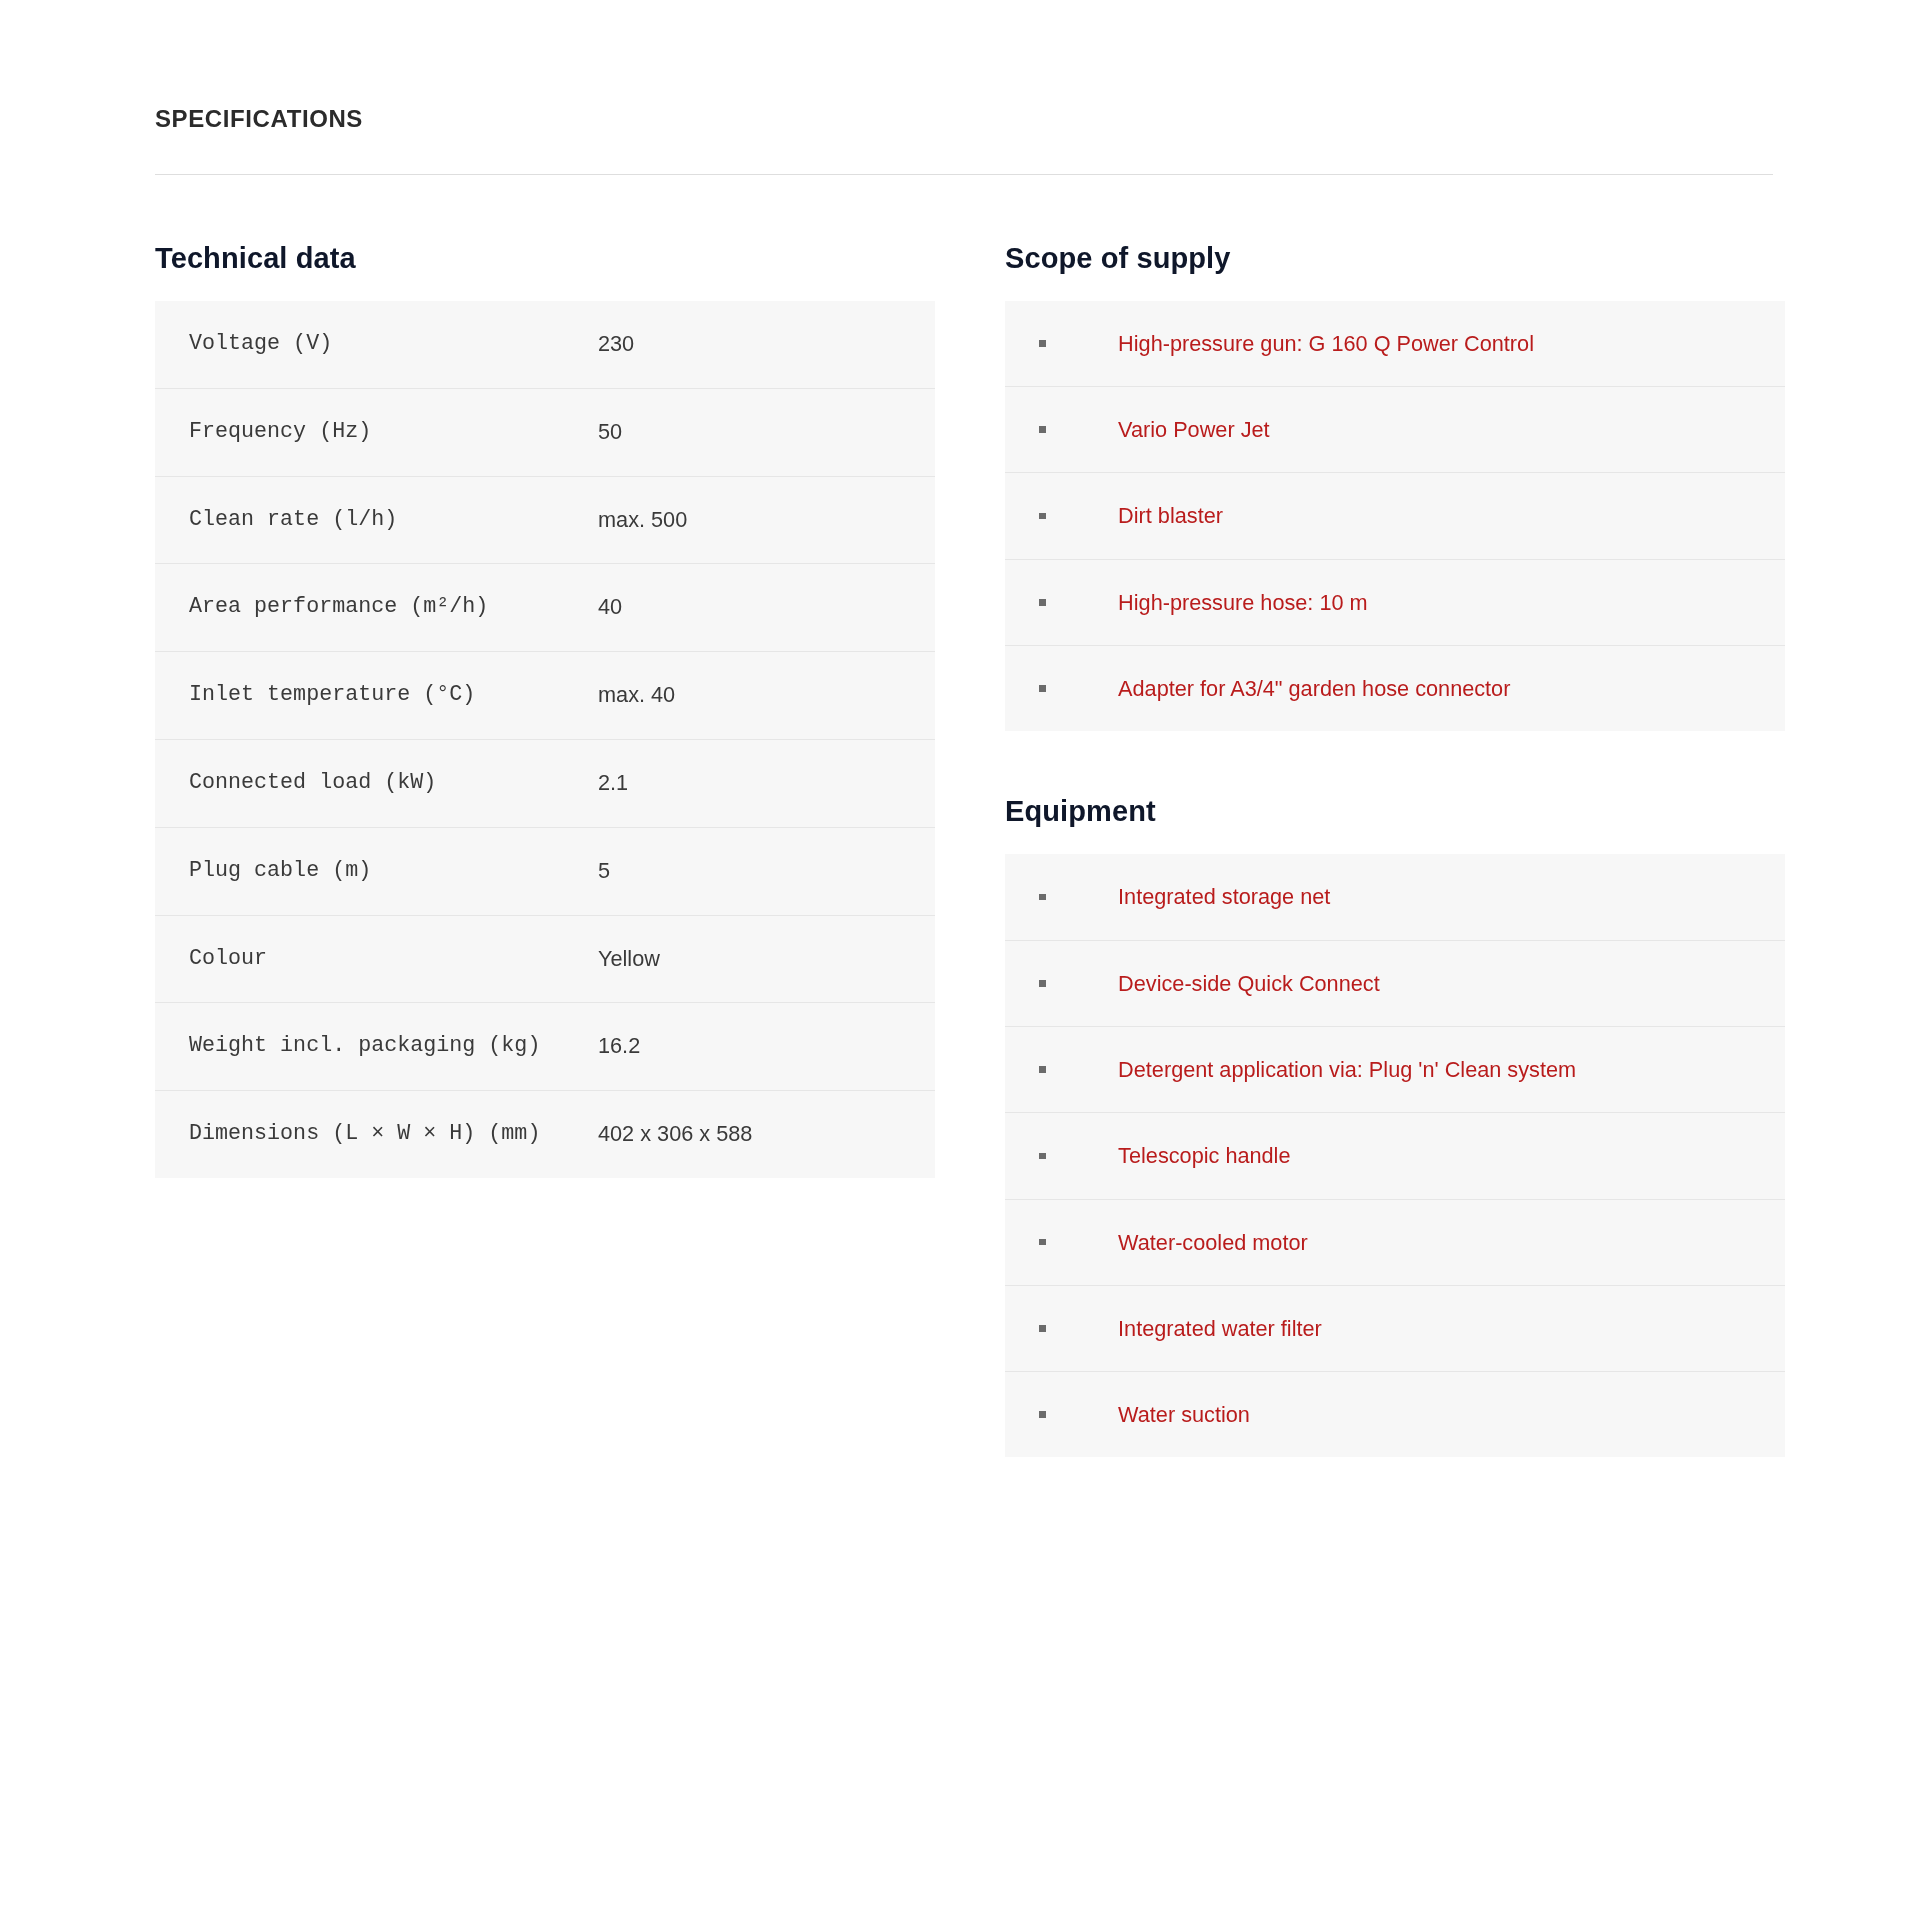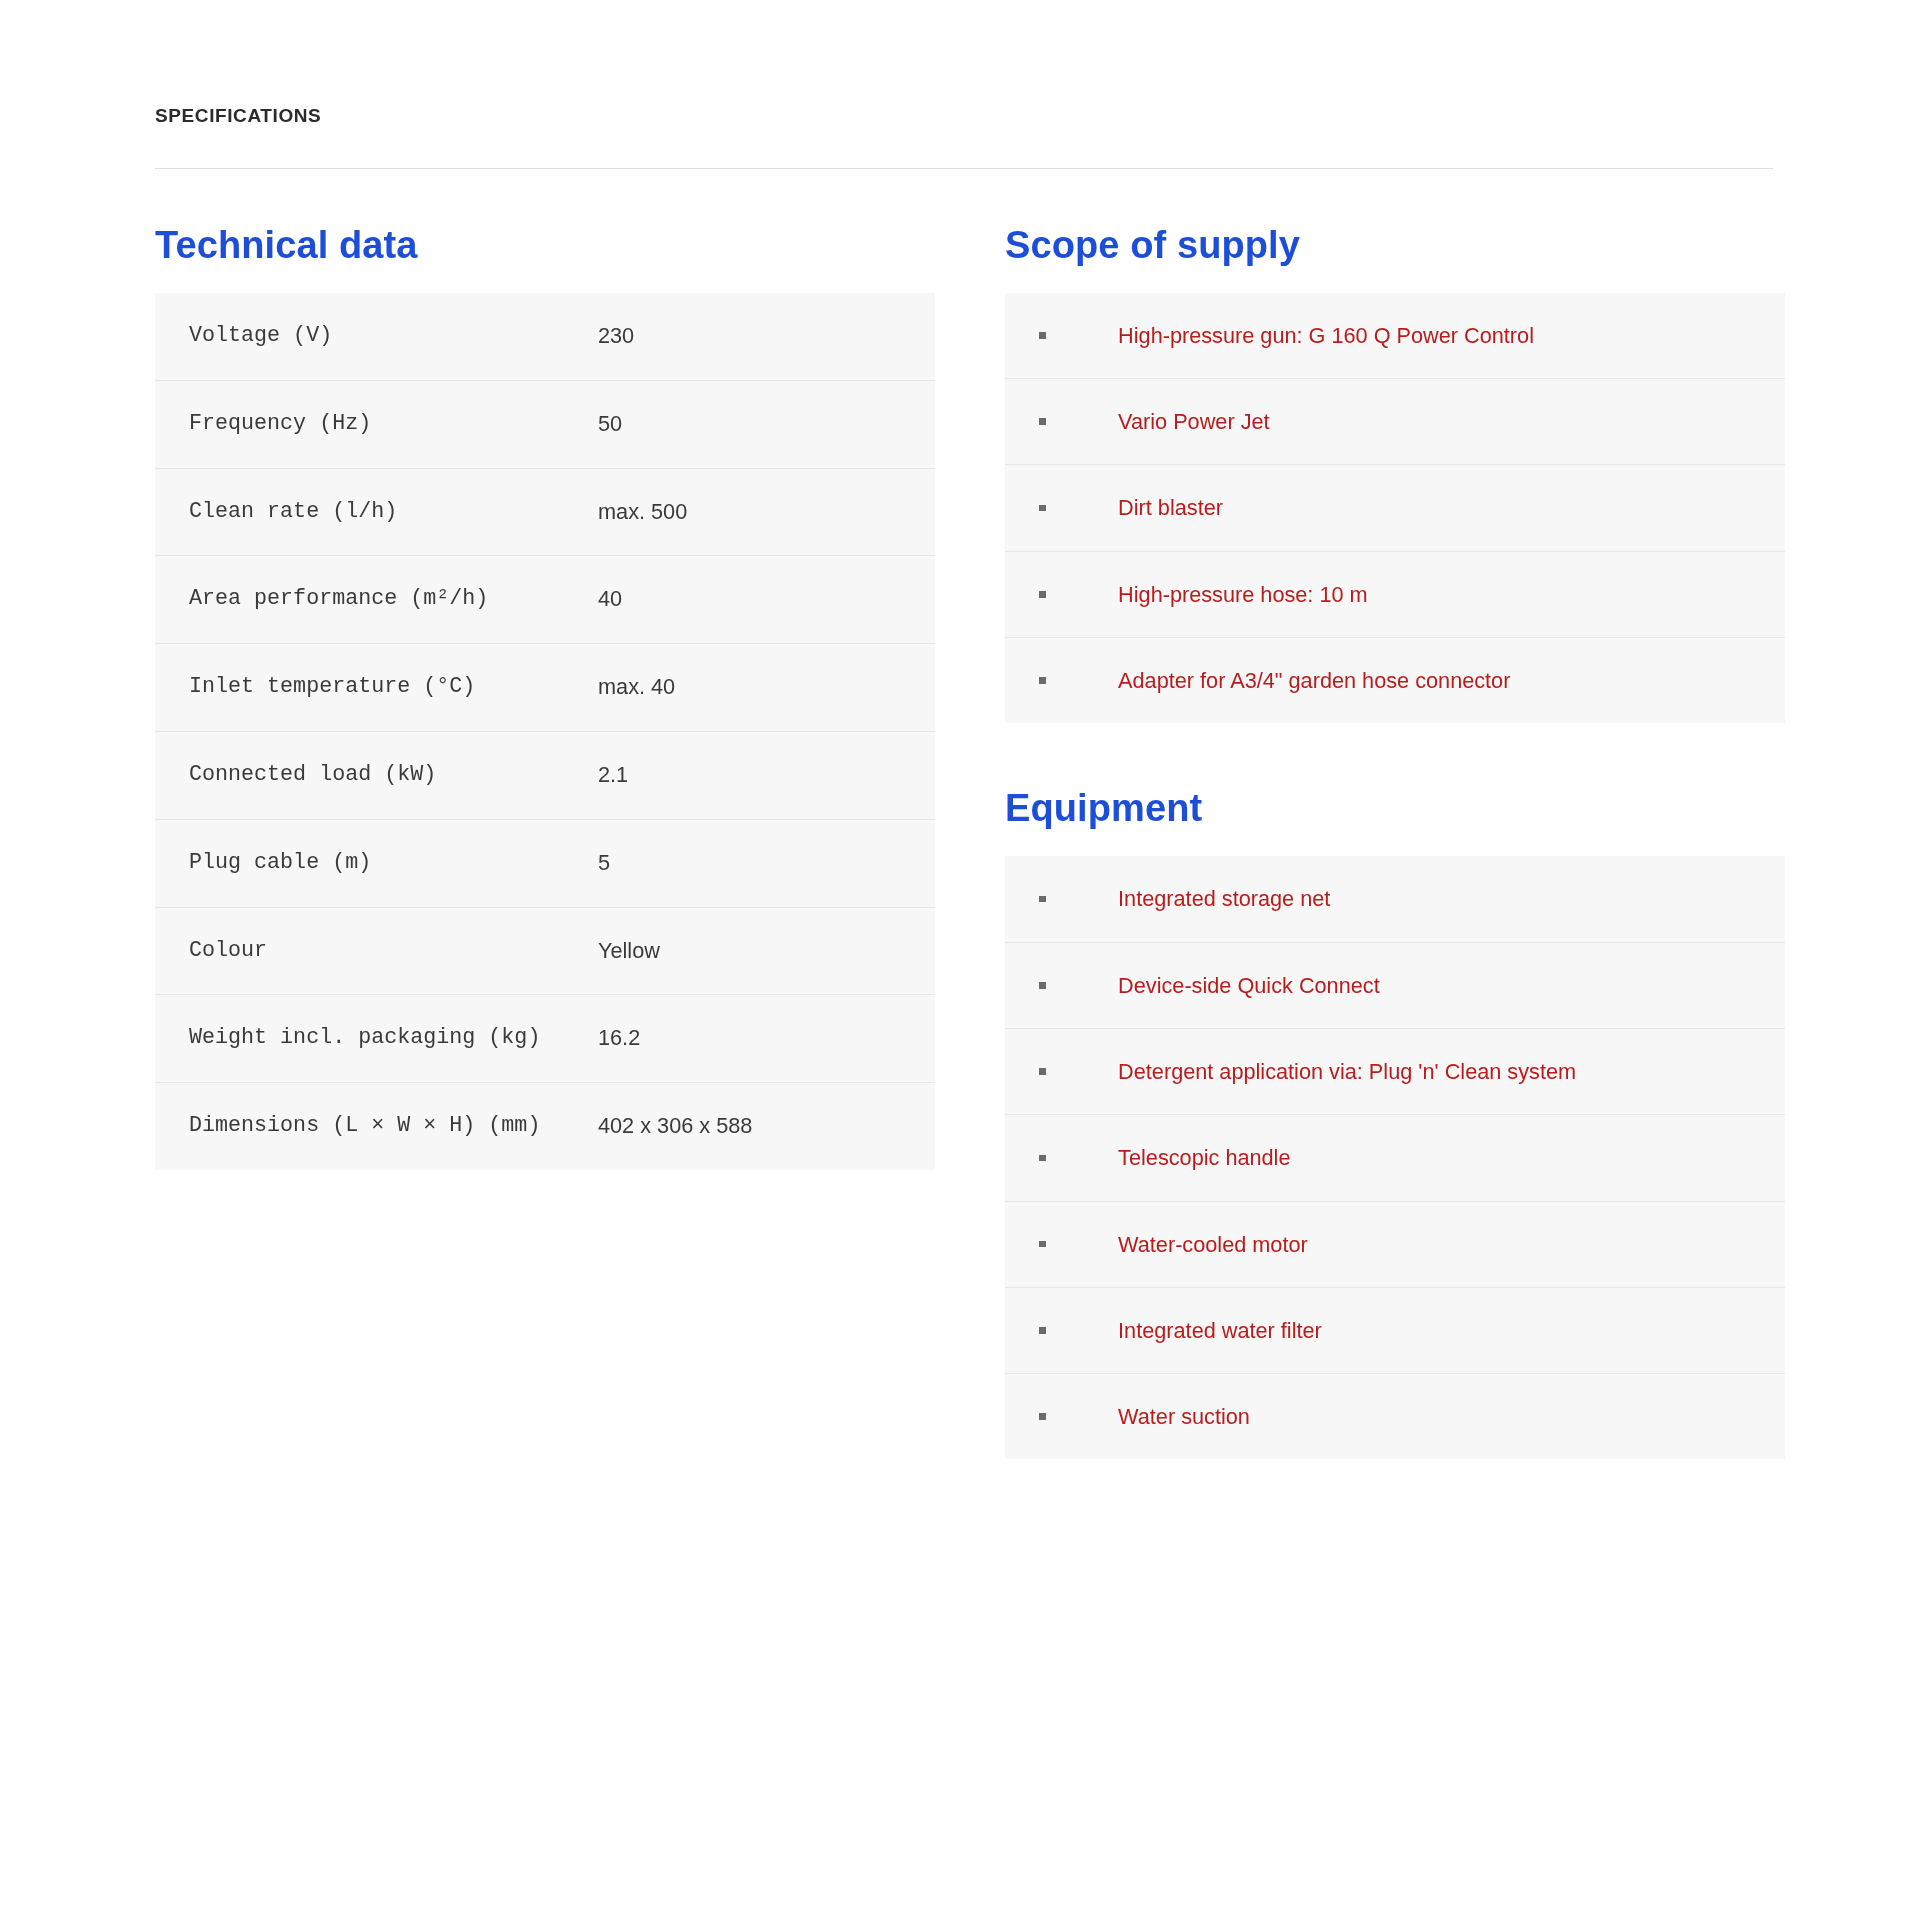--- a/index.html
+++ b/index.html
@@ -19,21 +19,21 @@
     padding: 0;
     position: relative;
   }
 
   
   .section-head {
     padding: 105px 0 0 155px;
   }
   .section-head h1 {
     margin: 0;
-    font-size: 19px;
+    font-size: 24px;
     font-weight: bold;
     letter-spacing: 0.6px;
     color: #2b2b2b;
   }
   .rule {
     margin: 41px 155px 0 155px;
     height: 0.9px;
     background: #dedede;
   }
 
@@ -41,24 +41,24 @@
   .columns {
     display: flex;
     padding: 0 155px 0 155px;
     gap: 70px;
     margin-top: 55px;
   }
   .col-left { width: 780px; flex: 0 0 780px; }
   .col-right { width: 780px; flex: 0 0 780px; }
 
   h2.block-title {
-    margin: 0 0 26px 0;
-    font-size: 38px;
+    margin: 12px 0 26px 0;
+    font-size: 29px;
     font-weight: bold;
-    color: #1d4ed8;
+    color: #0f172a;
     letter-spacing: 0.1px;
   }
   h2.block-title.second {
     margin-top: 64px;
   }
 
   
   .spec-table {
     width: 780px;
     border-collapse: collapse;

